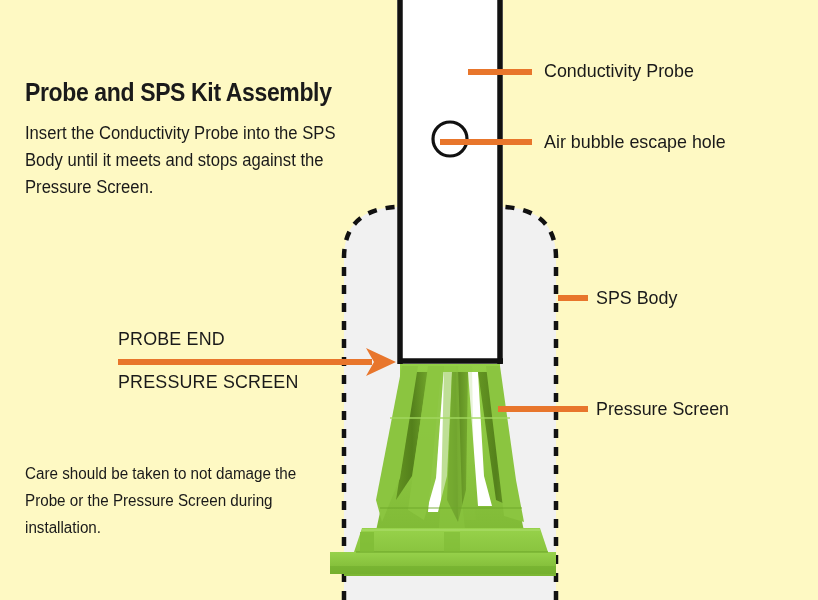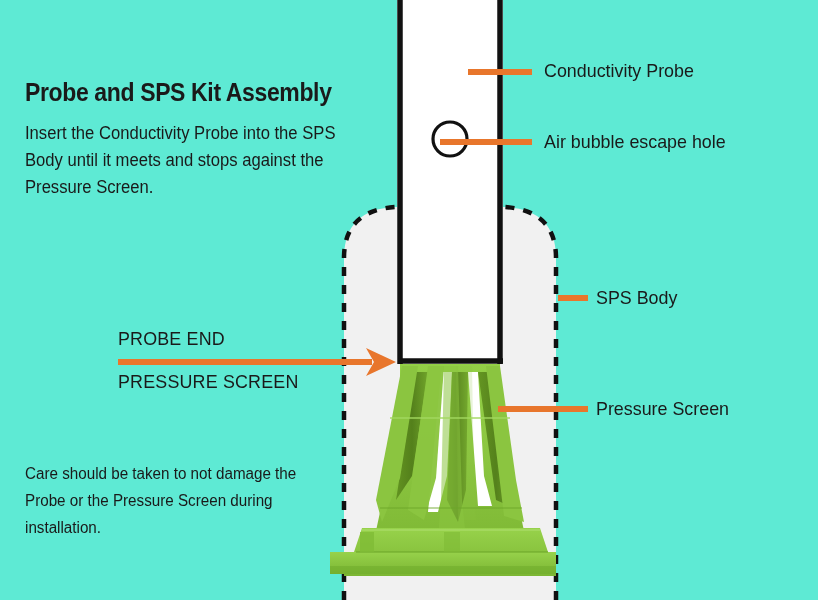--- a/index.html
+++ b/index.html
@@ -4,21 +4,21 @@
 <style>
   html, body {
     margin: 0;
     padding: 0;
     background: #ffffff;
   }
   #stage {
     position: relative;
     width: 818px;
     height: 600px;
-    background: #5eead4;
+    background: #fef9c3;
     overflow: hidden;
     font-family: "Liberation Sans", sans-serif;
   }
   #art {
     position: absolute;
     left: 0;
     top: 0;
     width: 818px;
     height: 600px;
   }

